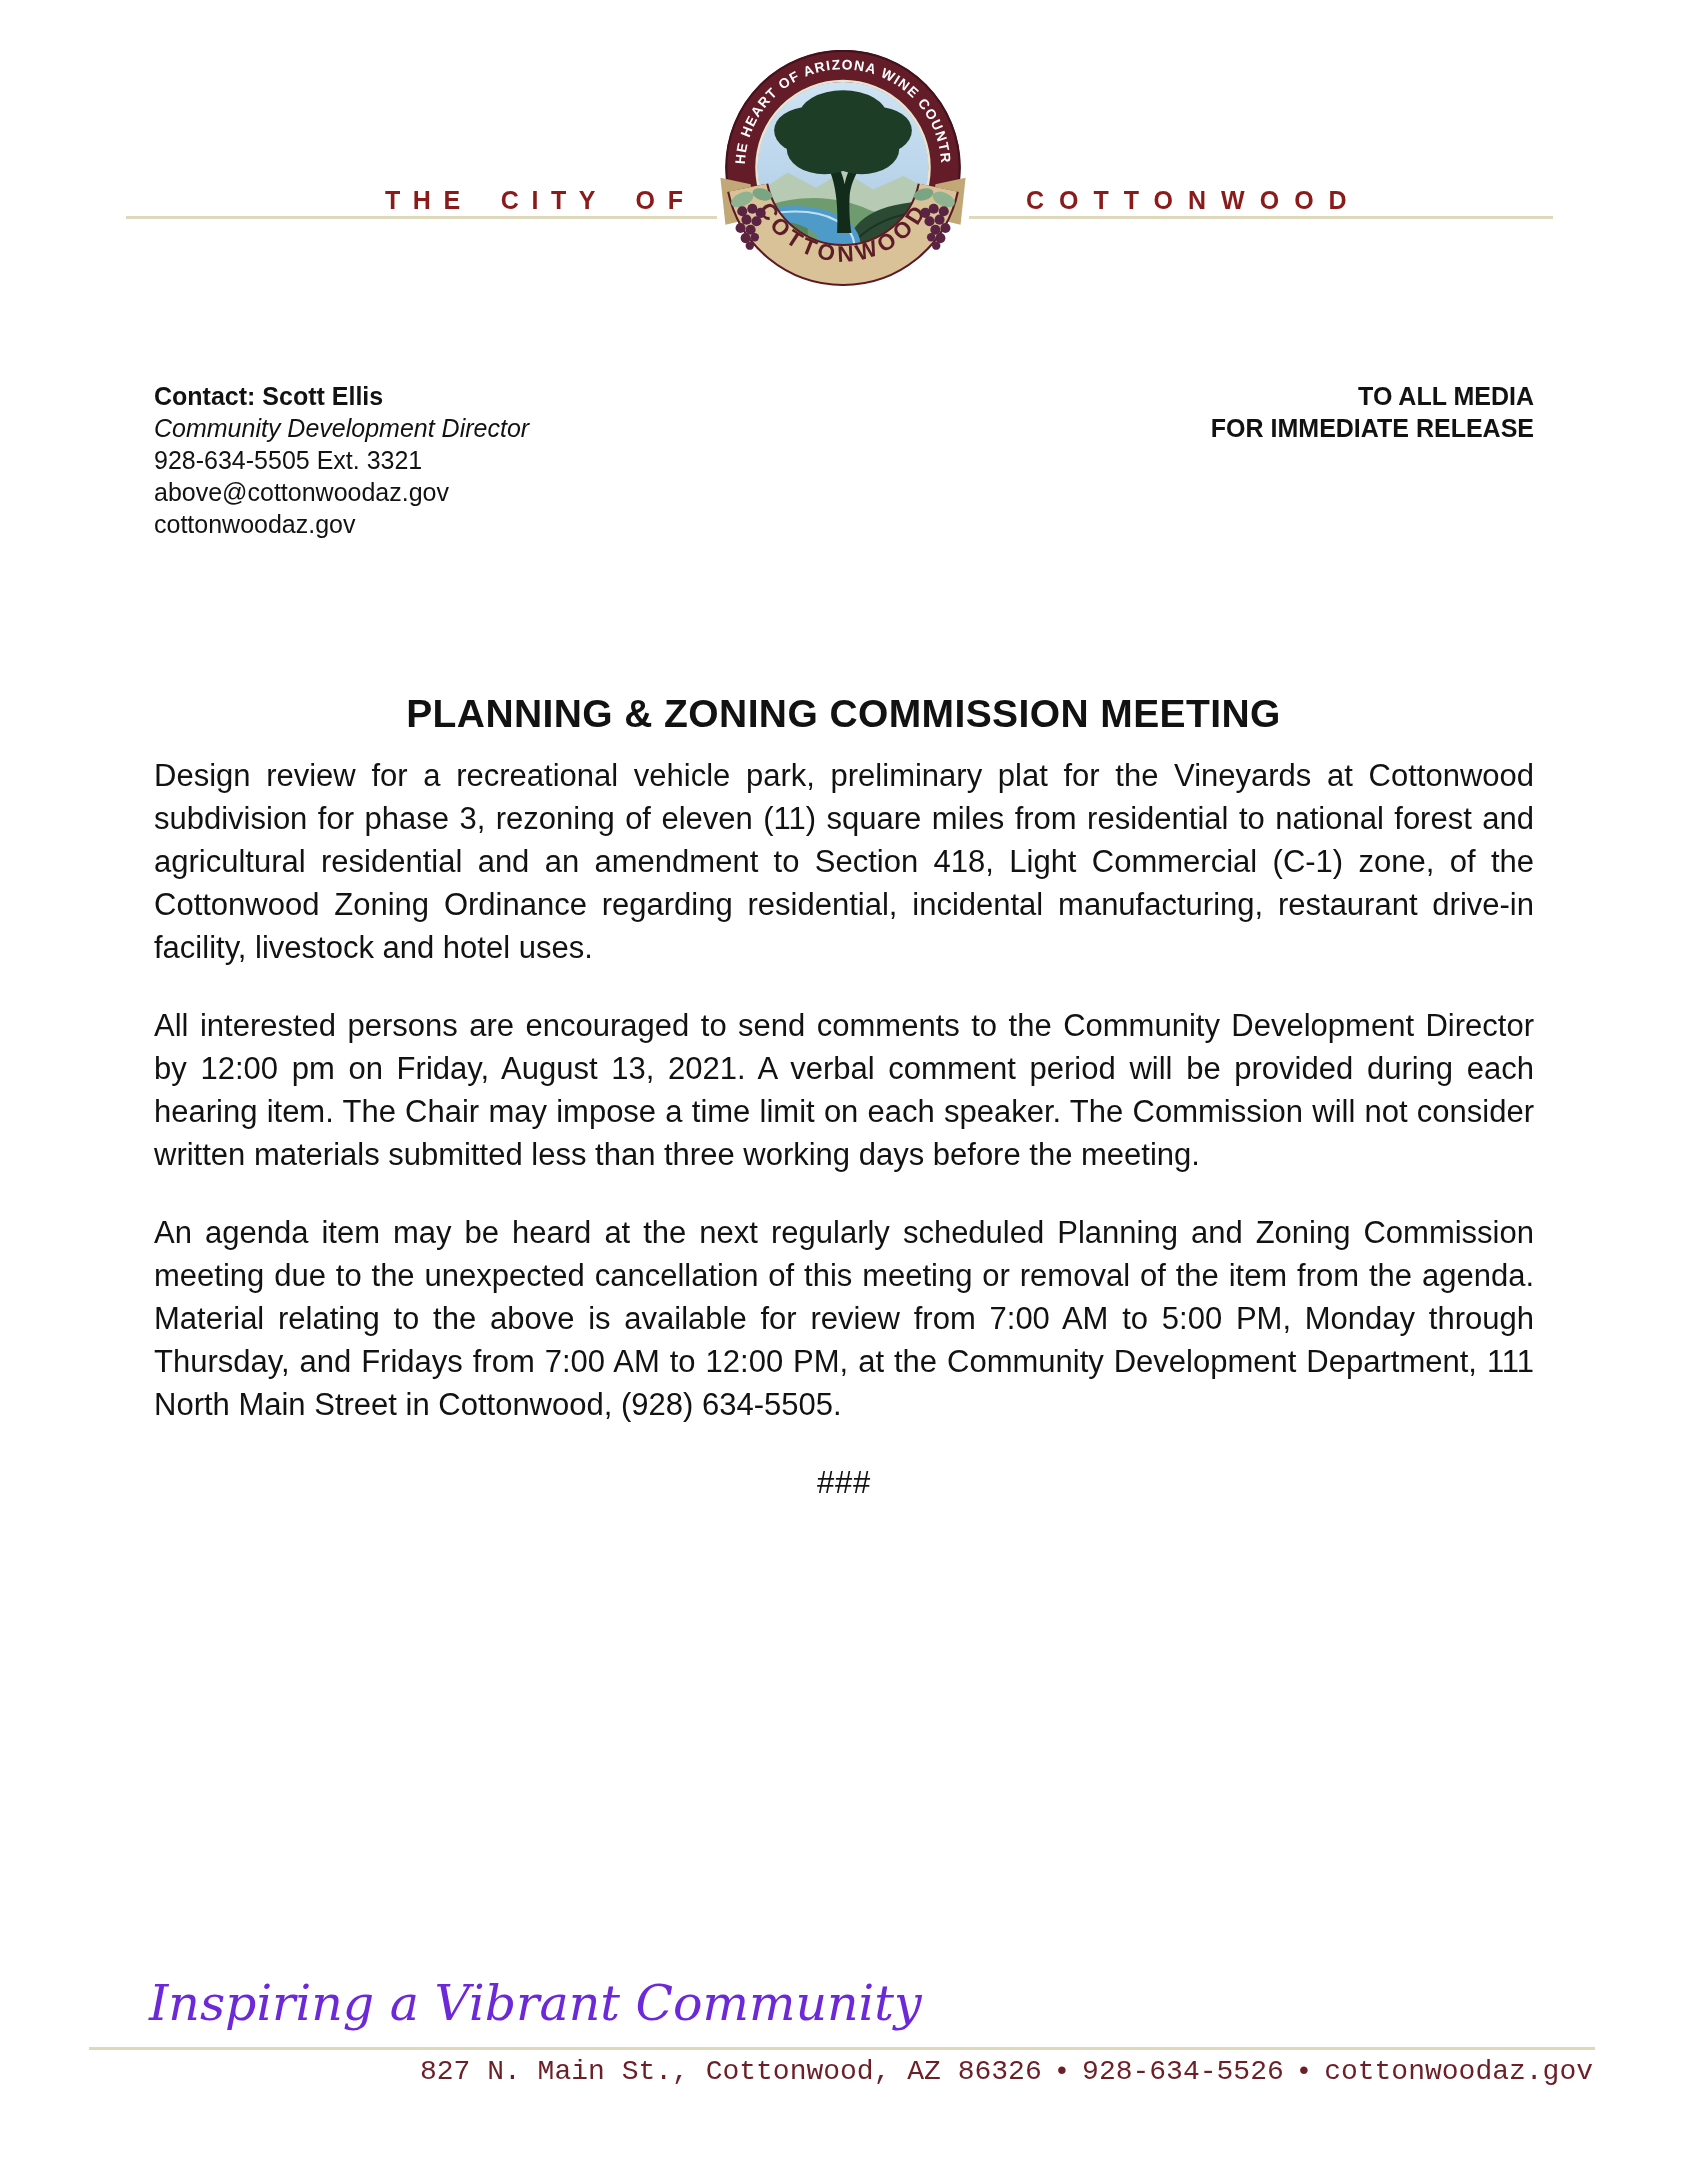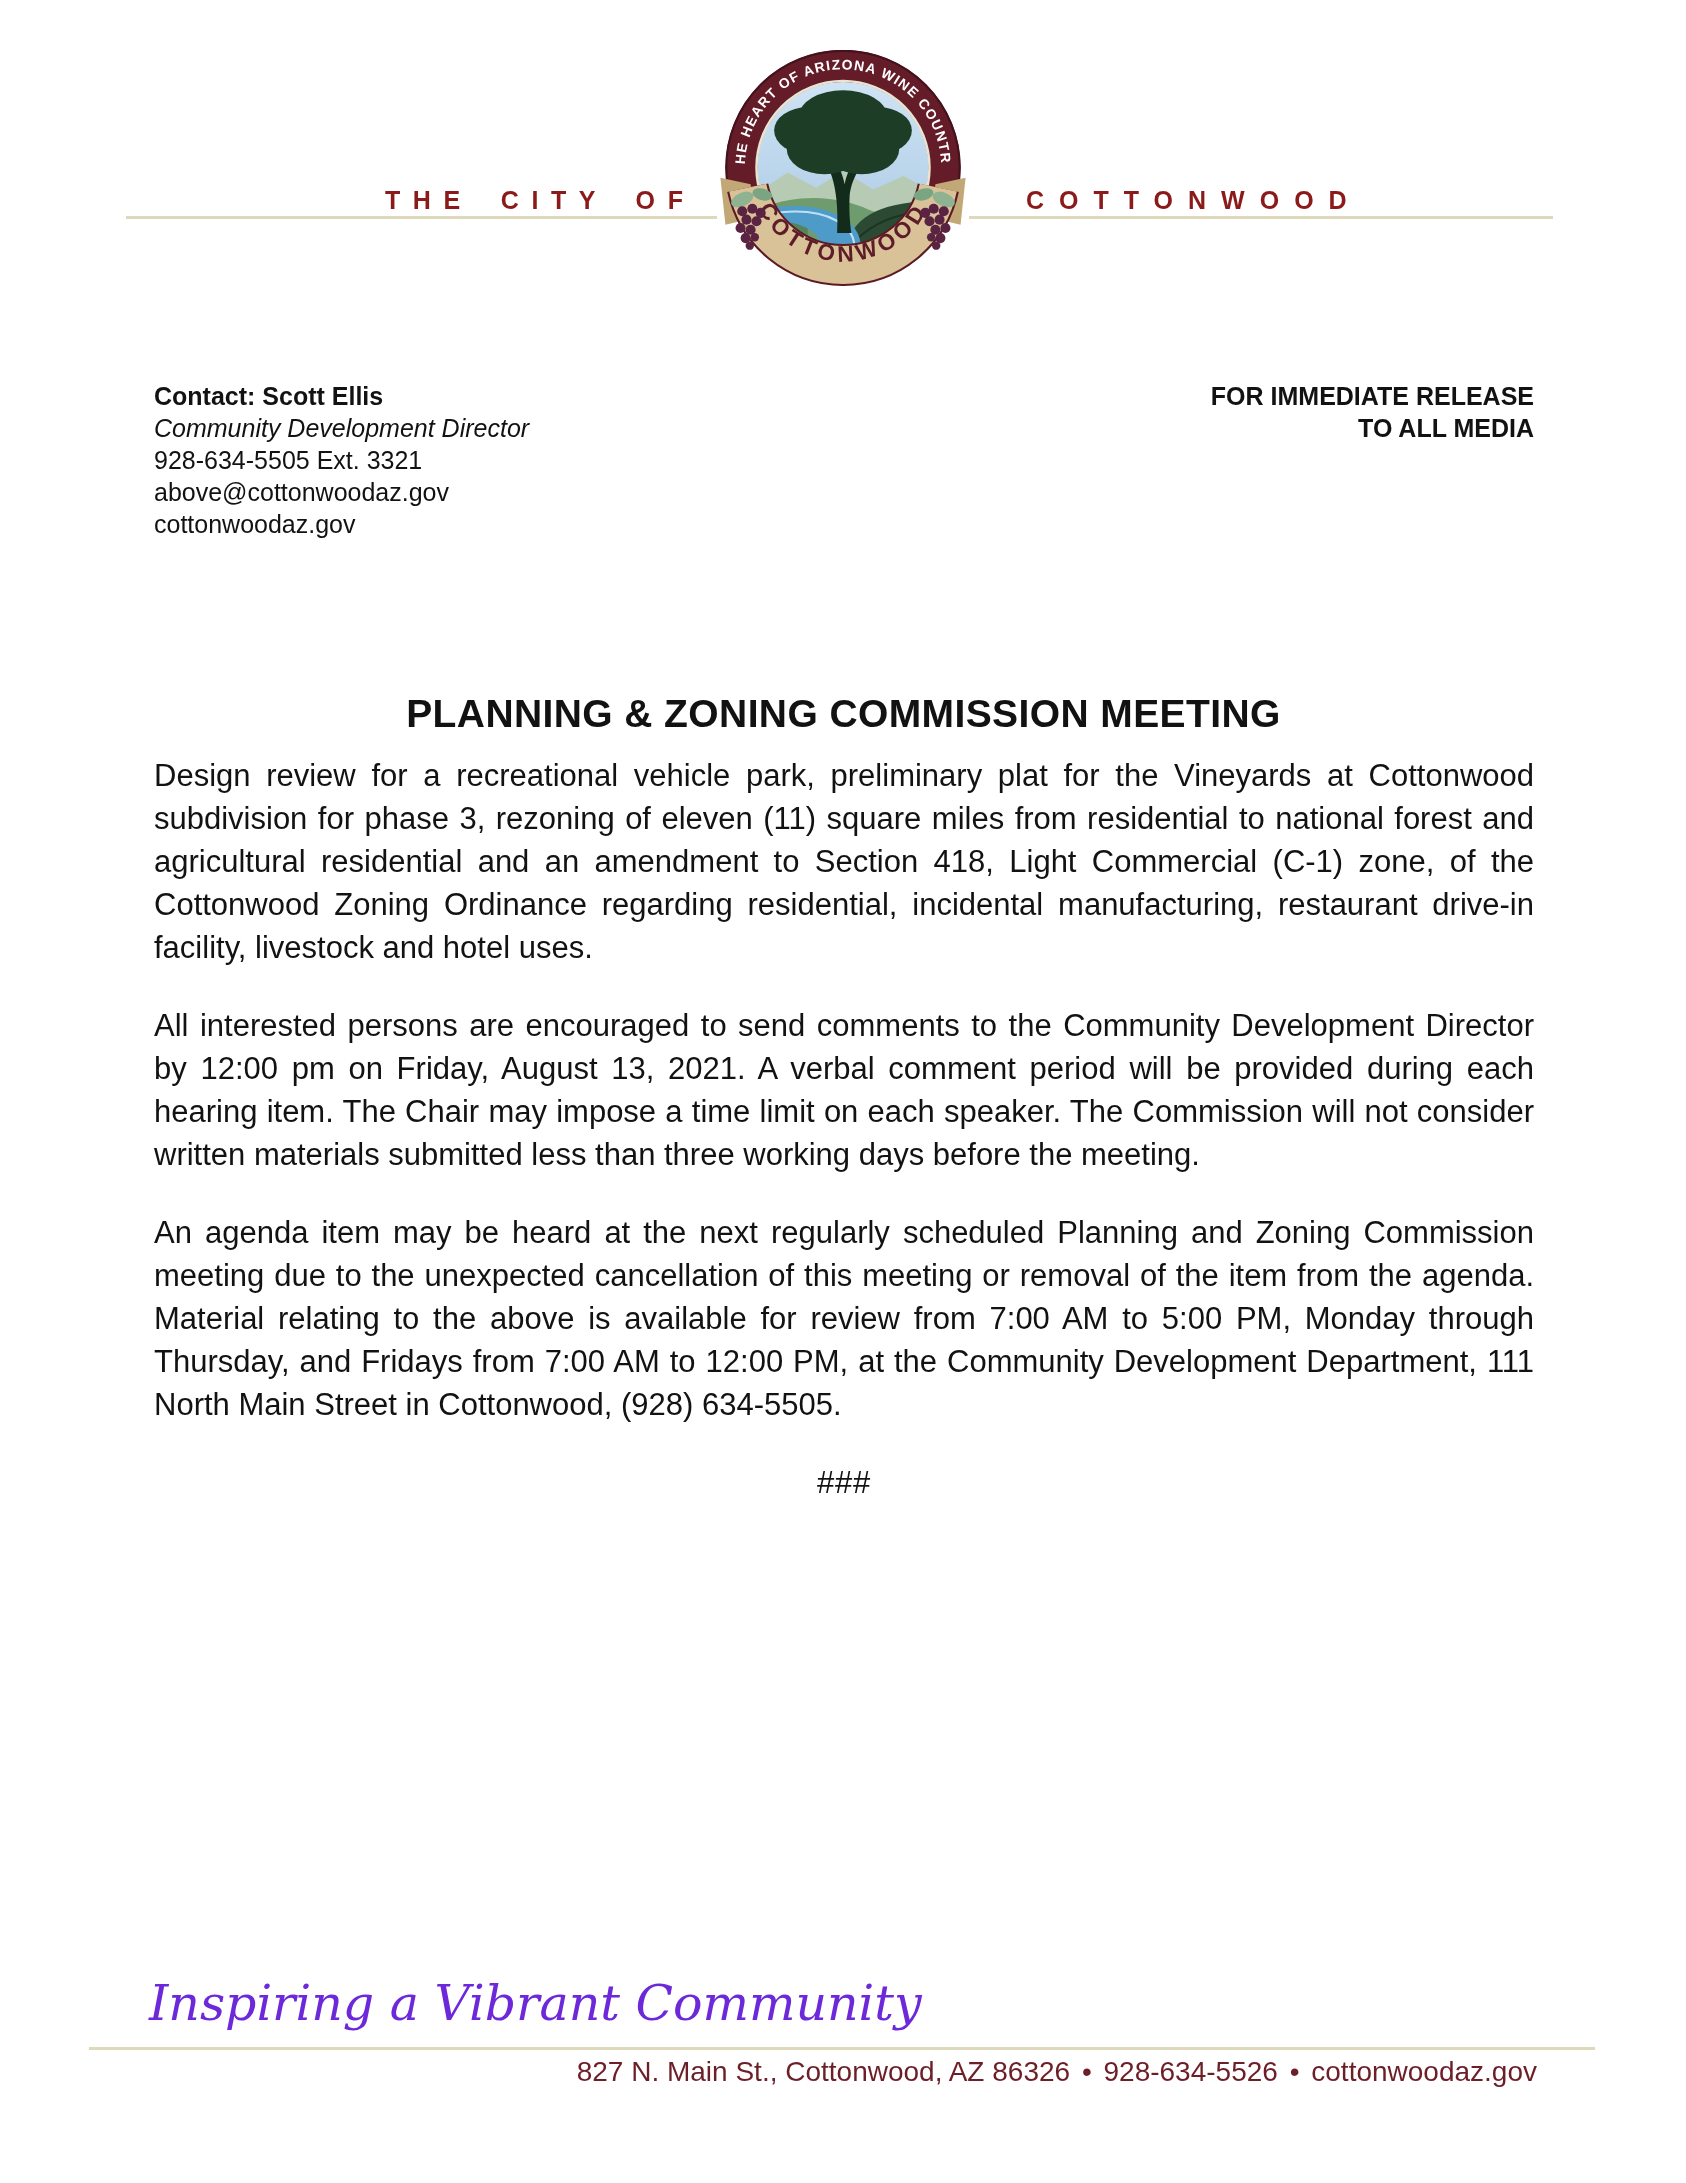--- a/index.html
+++ b/index.html
@@ -47,21 +47,21 @@
   }
   
   .tagline{
     position:absolute;left:149px;top:1975px;
     font-family:"DejaVu Serif", serif;font-style:italic;
     font-size:49px;color:#6d28d9;white-space:nowrap;
   }
   .ftr-rule{position:absolute;left:89px;top:2047px;width:1506px;height:2.5px;background:#ded9ba;}
   .ftr-address{
     position:absolute;left:420px;width:1117px;top:2056px;
-    text-align:right;font-family:Liberation Sans, sans-serif;
+    text-align:right;font-family:Liberation Mono, monospace;
     font-size:28px;color:#6d1f28;white-space:nowrap;
   }
   .ftr-address .dot{padding:0 11.8px;}
 </style>
 </head>
 <body>
 
 <div class="page">
 
   <div class="hdr-rule left"></div>
@@ -158,22 +158,22 @@
 
   <div class="contact">
     <div class="bold">Contact: Scott Ellis</div>
     <div class="italic">Community Development Director</div>
     <div>928-634-5505 Ext. 3321</div>
     <div>above@cottonwoodaz.gov</div>
     <div>cottonwoodaz.gov</div>
   </div>
 
   <div class="release">
+    <div class="bold">TO ALL MEDIA</div>
     <div class="bold">FOR IMMEDIATE RELEASE</div>
-    <div class="bold">TO ALL MEDIA</div>
   </div>
 
   <div class="doc-title">PLANNING &amp; ZONING COMMISSION MEETING</div>
 
   <div class="body-copy">
     <p>Design review for a recreational vehicle park, preliminary plat for the Vineyards at Cottonwood subdivision for phase 3, rezoning of eleven (11) square miles from residential to national forest and agricultural residential and an amendment to Section 418, Light Commercial (C-1) zone, of the Cottonwood Zoning Ordinance regarding residential, incidental manufacturing, restaurant drive-in facility, livestock and hotel uses.</p>
     <p>All interested persons are encouraged to send comments to the Community Development Director by 12:00 pm on Friday, August 13, 2021. A verbal comment period will be provided during each hearing item. The Chair may impose a time limit on each speaker. The Commission will not consider written materials submitted less than three working days before the meeting.</p>
     <p>An agenda item may be heard at the next regularly scheduled Planning and Zoning Commission meeting due to the unexpected cancellation of this meeting or removal of the item from the agenda. Material relating to the above is available for review from 7:00 AM to 5:00 PM, Monday through Thursday, and Fridays from 7:00 AM to 12:00 PM, at the Community Development Department, 111 North Main Street in Cottonwood, (928) 634-5505.</p>
     <p class="end-mark">###</p>
   </div>

